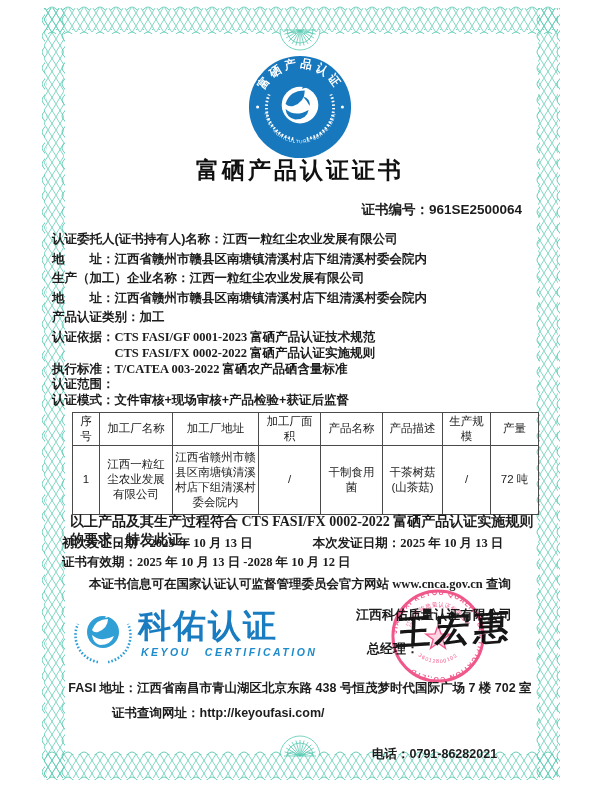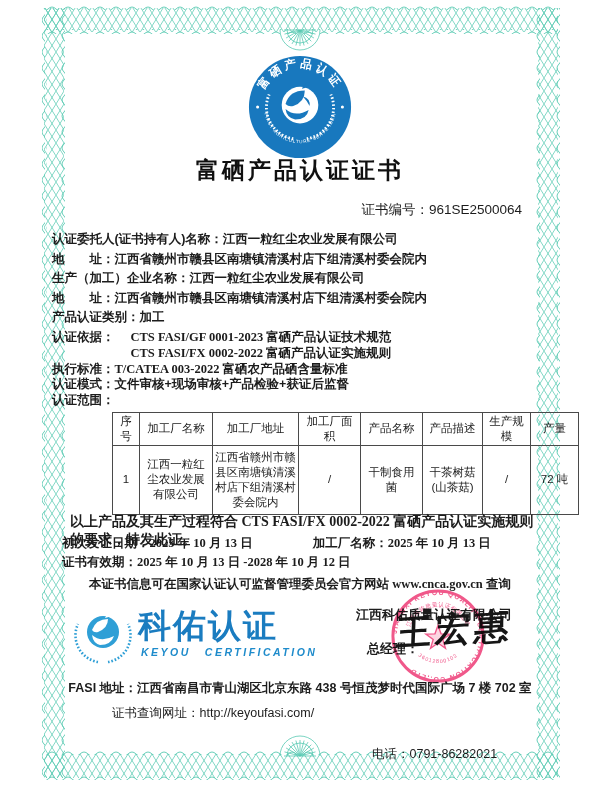--- a/index.html
+++ b/index.html
@@ -6,51 +6,51 @@
   body{
     width:600px;height:800px;position:relative;overflow:hidden;
     background:#ffffff;color:#1c1c1c;
     font-family:"Liberation Sans","DejaVu Sans",sans-serif;
   }
   .abs{position:absolute;}
   .serif{font-family:"Liberation Serif","DejaVu Serif",serif;}
   
   .cert-title{top:155px;left:0;width:600px;text-align:center;
     font-size:23px;font-weight:900;letter-spacing:3px;color:#101010;}
-  .cert-no{top:201px;left:0;width:522px;text-align:right;font-size:13.5px;font-weight:normal;}
+  .cert-no{top:201px;left:0;width:522px;text-align:right;font-size:13.5px;font-weight:bold;}
   
   .info{left:52px;top:233px;width:468px;font-size:12.5px;font-weight:bold;line-height:1;}
   .info .lineA{height:19.6px;display:flex;}
   .info .lineB{height:15.8px;display:flex;}
   .info .lbl{white-space:pre;}
-  .basis-val span{display:block;height:15.8px;margin-left:16px;}
+  .basis-val span{display:block;height:15.8px;}
   
   table.scope{left:72px;top:412px;width:466px;position:absolute;border-collapse:collapse;
-    font-size:11.5px;table-layout:fixed;margin-left:40px;}
+    font-size:11.5px;table-layout:fixed;}
   table.scope th,table.scope td{border:1px solid #4a4a4a;text-align:center;vertical-align:middle;
     padding:1px 2px;font-weight:normal;line-height:1.3;word-break:break-all;}
   table.scope th{height:23px;}
   table.scope td{height:66px;}
   .statement{left:70px;top:513px;width:468px;font-size:14px;font-weight:bold;}
   .dates1{left:62px;top:535px;width:476px;font-size:12.5px;font-weight:bold;display:flex;gap:8px;}
   .dates1 .d2{margin-left:52px;}
   .dates2{left:62px;top:554px;width:476px;font-size:12.5px;font-weight:bold;}
   .cnca{left:15px;top:576px;width:570px;text-align:center;font-size:12.5px;font-weight:bold;}
   
   .logo-cn{left:138px;top:604px;font-size:33px;font-weight:900;letter-spacing:2px;color:#1a7cc0;}
   .logo-en{left:141px;top:646px;font-size:10.5px;font-weight:bold;font-style:italic;
     letter-spacing:2.5px;color:#1e8bcb;}
   .logo-en .gap{display:inline-block;width:14px;}
   .issuer{left:356px;top:606px;width:180px;font-size:13px;font-weight:600;}
   .manager{left:358px;top:640px;font-size:13px;font-weight:600;margin-left:9px;}
   .signature{left:396px;top:606px;font-size:35px;font-weight:bold;color:#161616;
     font-family:"Liberation Serif","DejaVu Serif",serif;letter-spacing:4px;
     transform:rotate(-4deg) skewX(-6deg);}
   .fasi{left:15px;top:680px;width:570px;text-align:center;font-size:12.5px;font-weight:bold;}
-  .query{top:705px;font-size:12.5px;font-weight:normal;}
+  .query{top:705px;font-size:12.5px;font-weight:bold;}
   .q1{left:112px;} .q2{left:372px;margin-top:41px;}
   .stamp-svg{left:389px;top:587px;mix-blend-mode:multiply;opacity:.92;}
 </style>
 </head>
 <body>
 
 <svg class="abs" width="600" height="800" viewBox="0 0 600 800" style="left:0;top:0">
   <defs>
     <pattern id="lat" width="8" height="13" patternUnits="userSpaceOnUse">
       <path d="M0,0 Q4,6.5 8,13 M8,0 Q4,6.5 0,13" stroke="#58c9b2" stroke-width="0.75" fill="none"></path>
@@ -144,25 +144,25 @@
     <span class="basis-val serif">
       <span>CTS FASI/GF 0001-2023 富硒产品认证技术规范</span>
       <span>CTS FASI/FX 0002-2022 富硒产品认证实施规则</span>
     </span>
   </div>
   <div class="lineB">
     <span class="lbl">执行标准：</span>
     <span class="serif">T/CATEA 003-2022 富硒农产品硒含量标准</span>
   </div>
   <div class="lineB">
+    <span class="lbl">认证范围：</span>
+  </div>
+  <div class="lineB">
     <span class="lbl">认证模式：</span>
     <span>文件审核+现场审核+产品检验+获证后监督</span>
-  </div>
-  <div class="lineB">
-    <span class="lbl">认证范围：</span>
   </div>
 </div>
 
 <table class="scope">
   <colgroup>
     <col style="width:27px">
       <col style="width:73px">
       <col style="width:86px">
       <col style="width:62px">
     <col style="width:62px">
@@ -195,21 +195,21 @@
     </tr>
   </tbody>
 </table>
 
 <div class="abs statement serif">以上产品及其生产过程符合 CTS FASI/FX 0002-2022 富硒产品认证实施规则的要求，特发此证。</div>
 <div class="abs dates1">
   <span>
     <span>初次发证日期：</span><span class="serif">2025 年 10 月 13 日</span>
   </span>
   <span class="d2">
-    <span>加工厂名称：</span><span class="serif">2025 年 10 月 13 日</span>
+    <span>本次发证日期：</span><span class="serif">2025 年 10 月 13 日</span>
   </span>
 </div>
 <div class="abs dates2">
   <span>证书有效期：</span><span class="serif">2025 年 10 月 13 日 -2028 年 10 月 12 日</span>
 </div>
 <div class="abs cnca serif">本证书信息可在国家认证认可监督管理委员会官方网站 www.cnca.gov.cn 查询</div>
 
 <svg class="abs" width="66" height="66" viewBox="0 0 66 66" style="left:70px;top:602px">
   <g stroke="#2f9fd6" stroke-width="2.6" fill="none" stroke-dasharray="1.6 1.9">
     <path d="M28,60 A27,27 0 0 1 8,22"></path>

